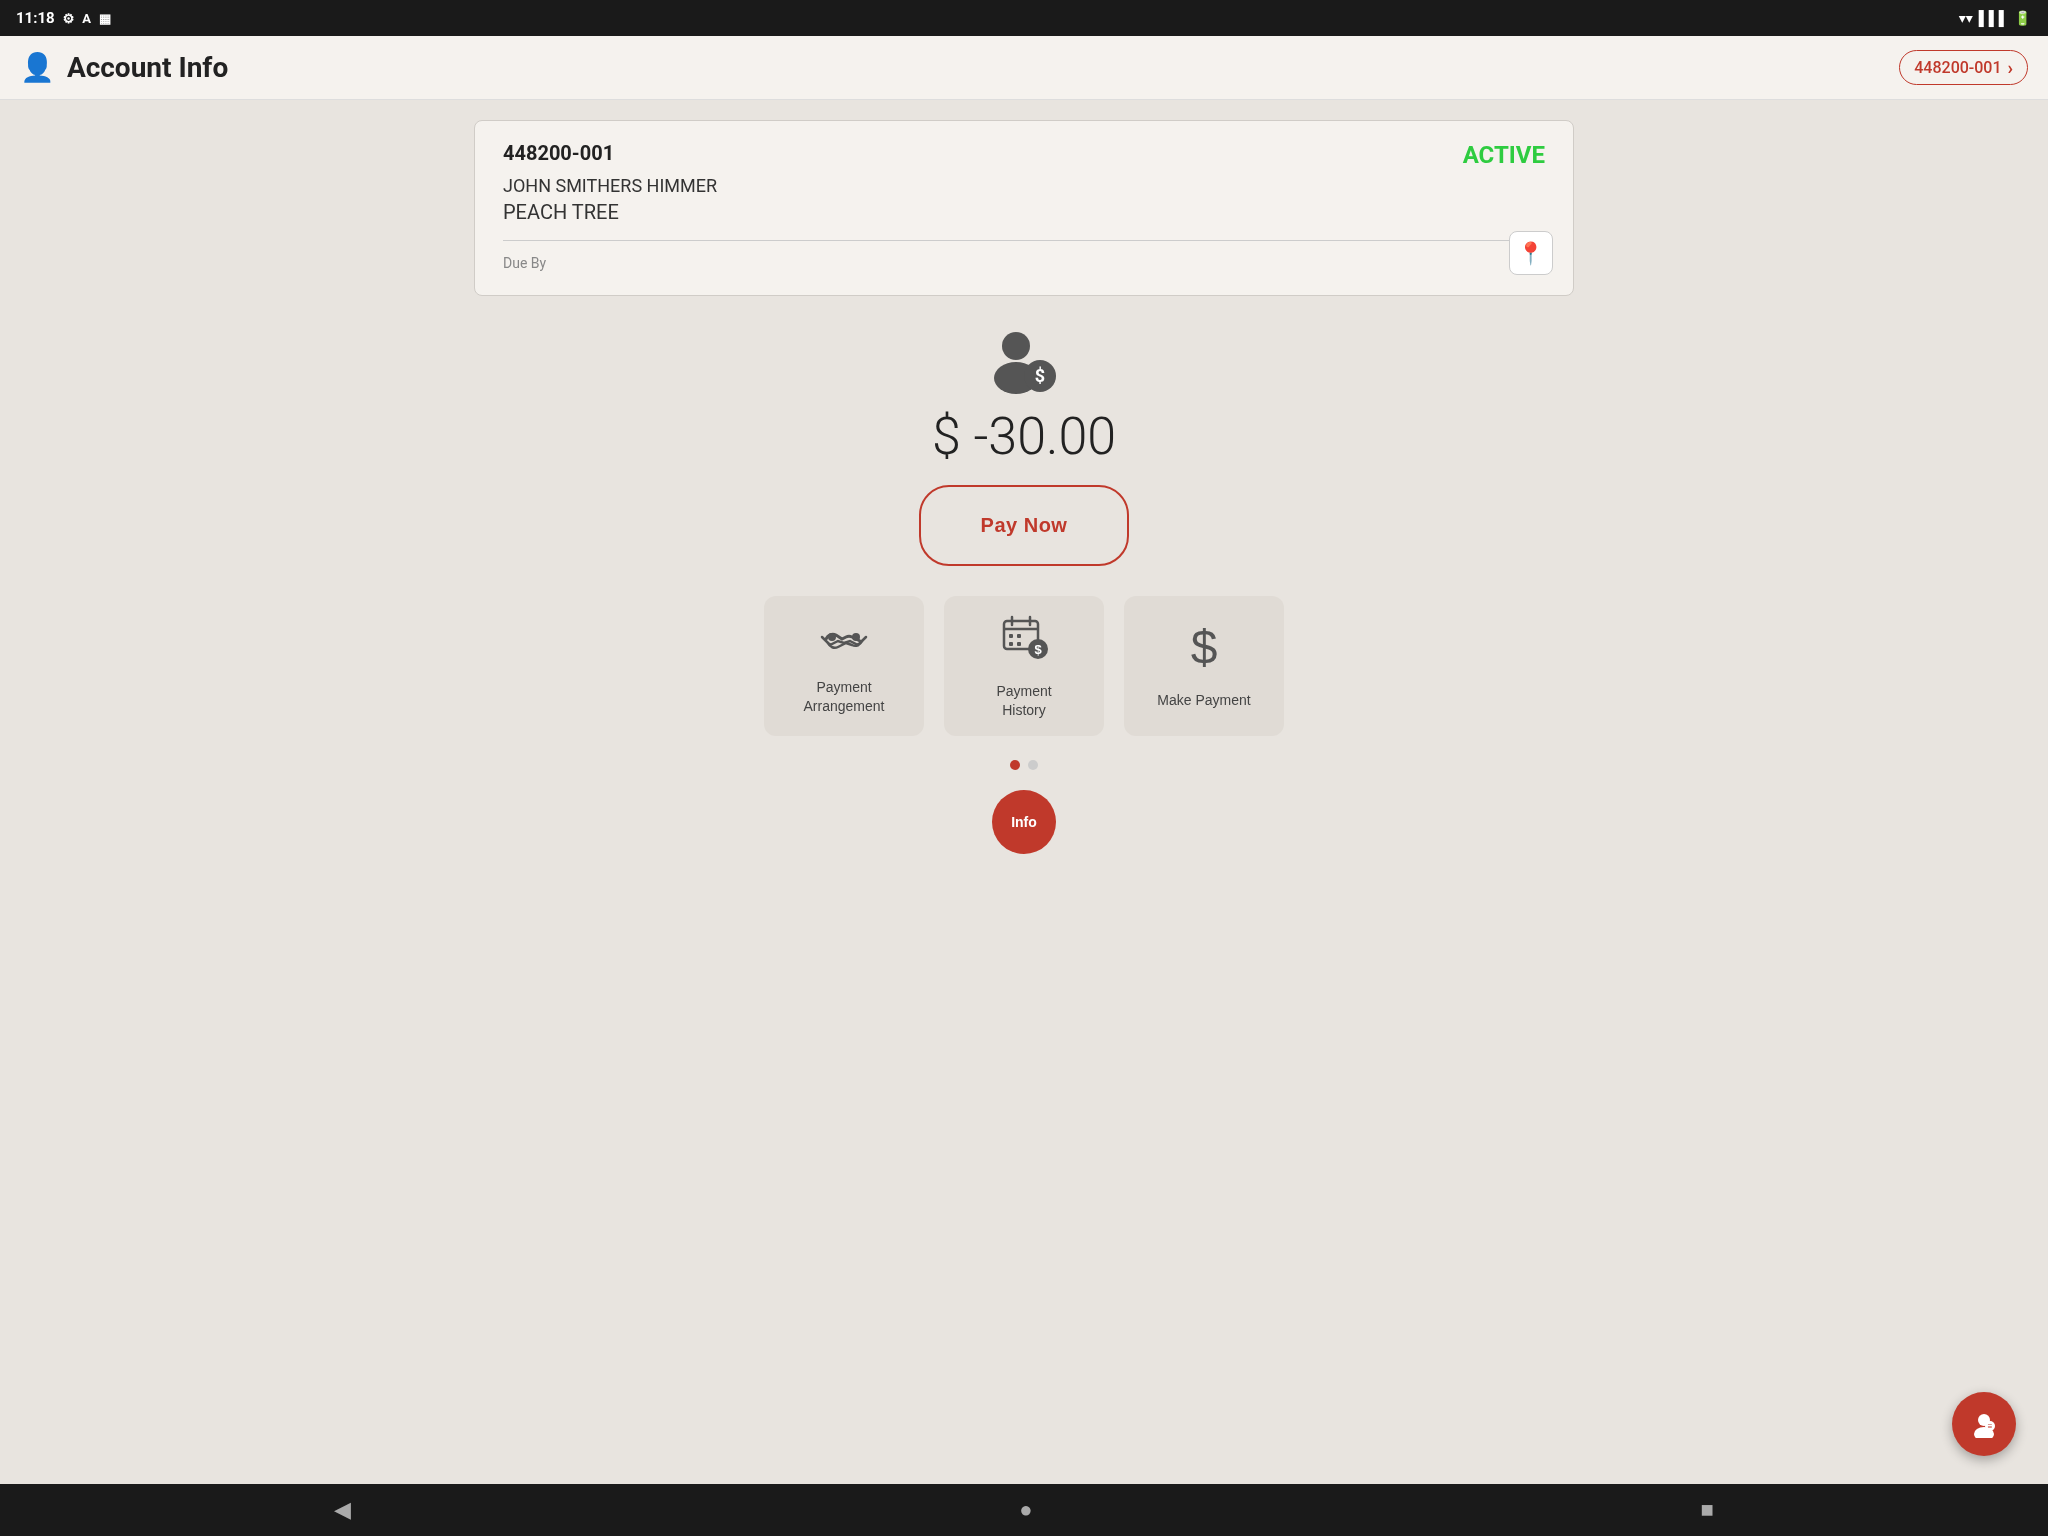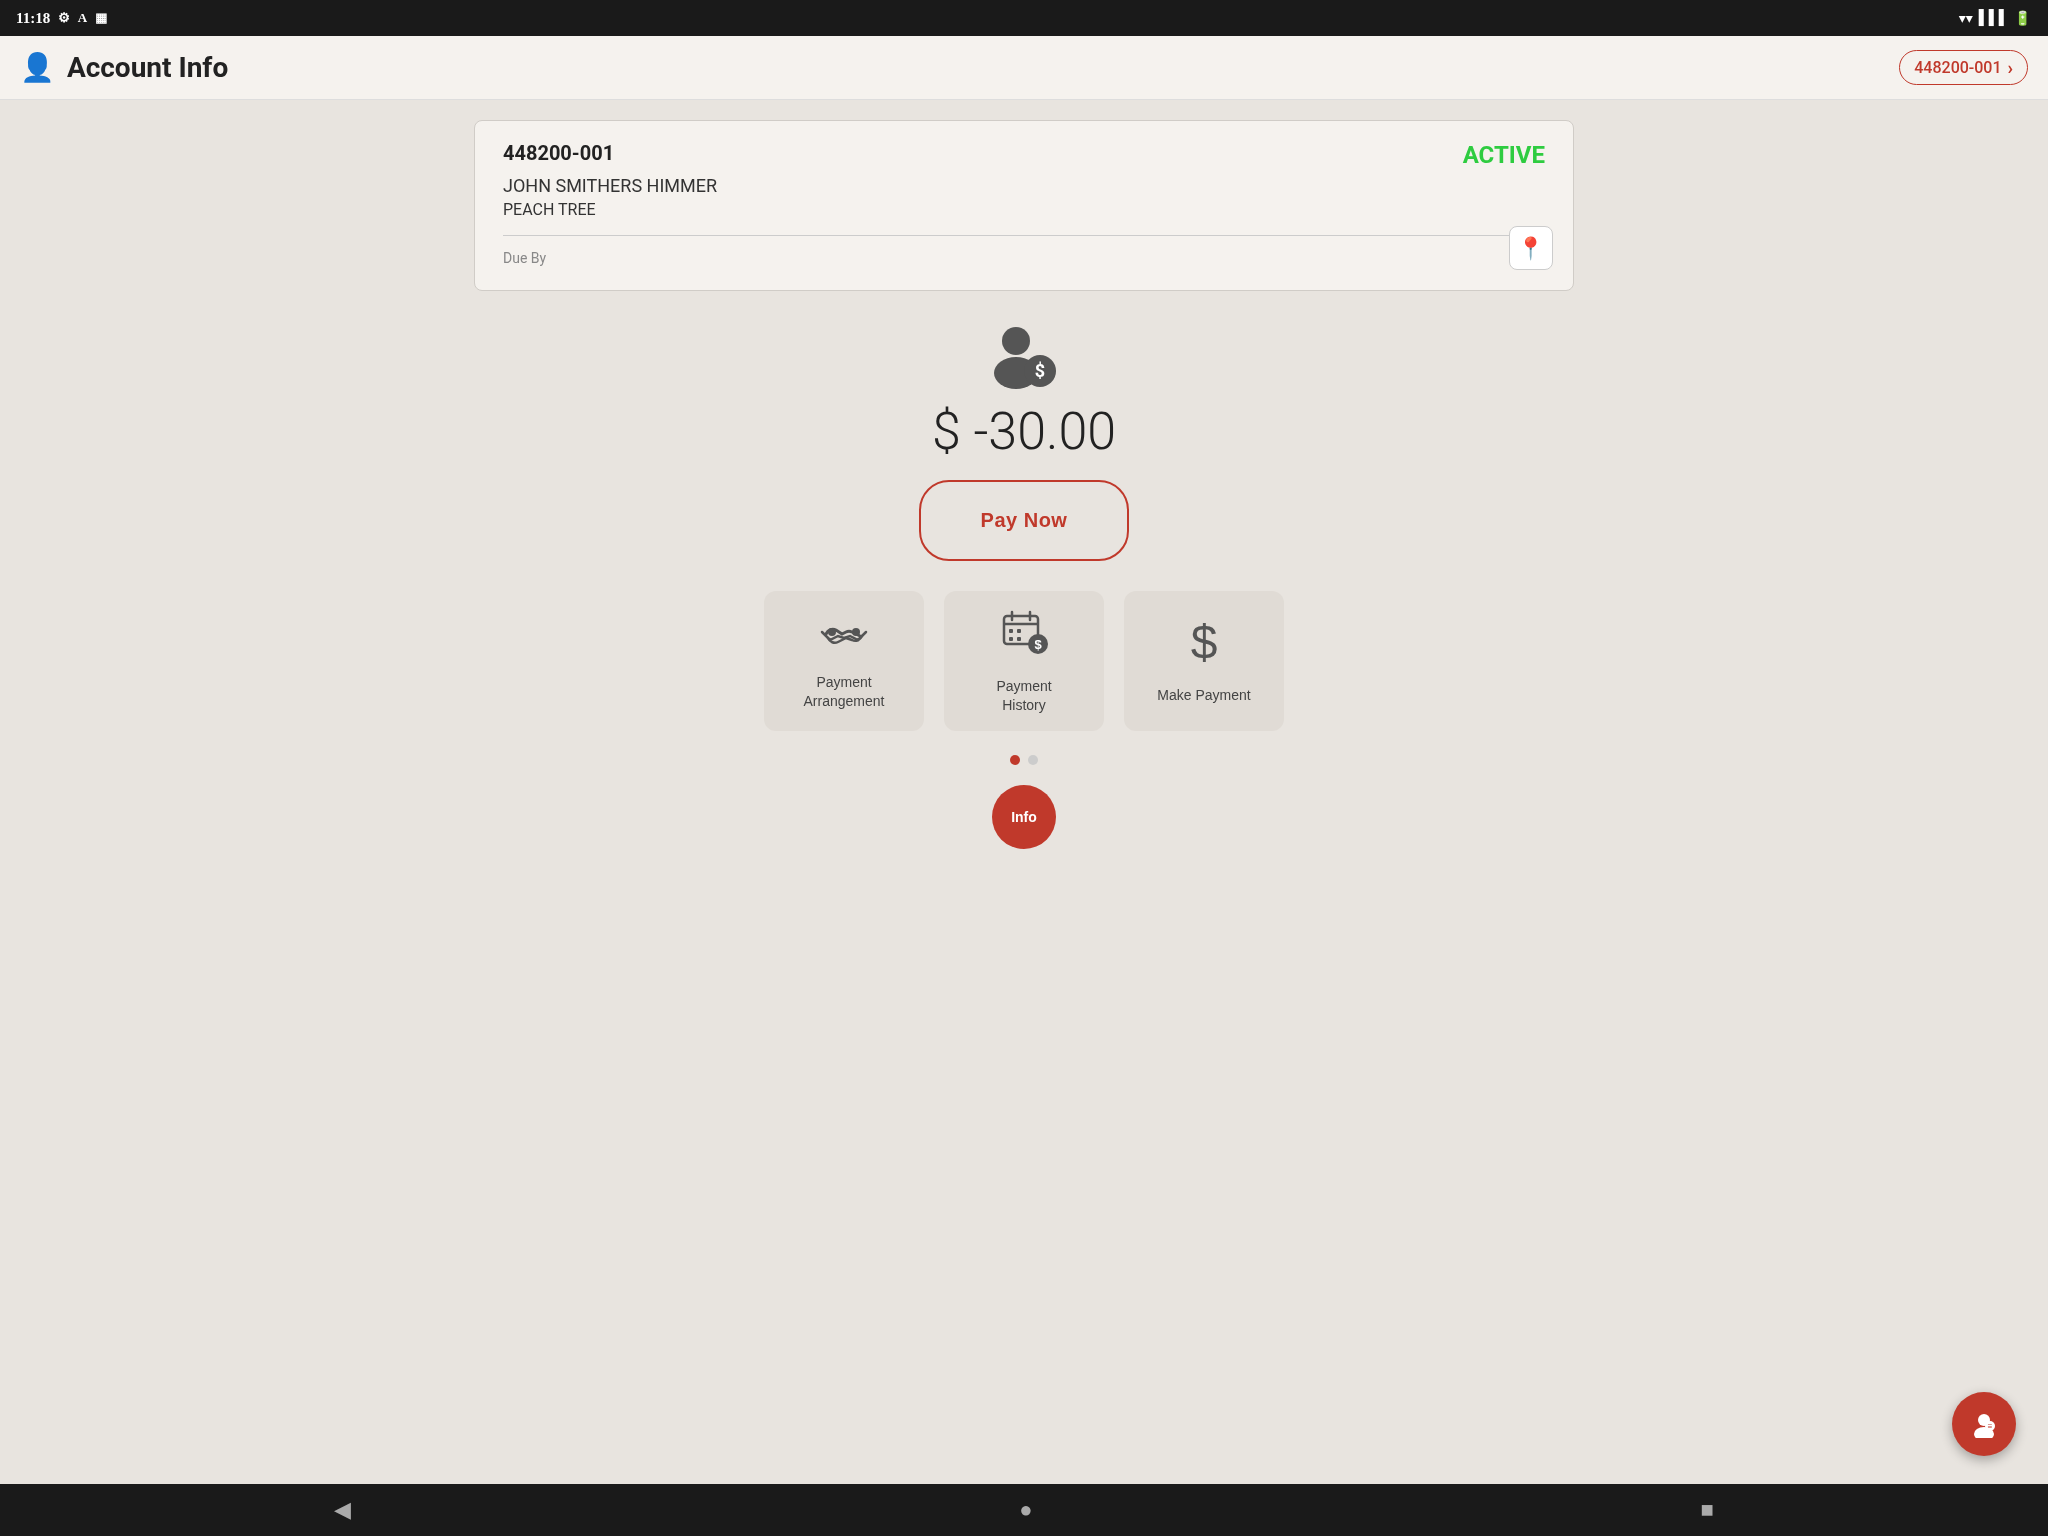--- a/index.html
+++ b/index.html
@@ -17,21 +17,20 @@
     
     .status-bar {
       background: #1a1a1a;
       color: white;
       display: flex;
       align-items: center;
       justify-content: space-between;
       padding: 0 16px;
       height: 36px;
       flex-shrink: 0;
-      font-family: Liberation Serif, serif;
     }
     .status-bar-left {
       display: flex;
       align-items: center;
       gap: 8px;
       font-size: 14px;
       font-weight: bold;
     }
     .status-bar-right {
       display: flex;
@@ -116,21 +115,21 @@
       font-size: 24px;
       font-weight: bold;
       color: #2ecc40;
     }
     .account-name {
       font-size: 18px;
       color: #333;
       margin-bottom: 4px;
     }
     .account-location {
-      font-size: 16px;
+      font-size: 20px;
       color: #333;
       margin-bottom: 16px;
     }
     .account-divider {
       border: none;
       border-top: 1px solid #ccc;
       margin-bottom: 14px;
     }
     .due-by-label {
       font-size: 14px;

